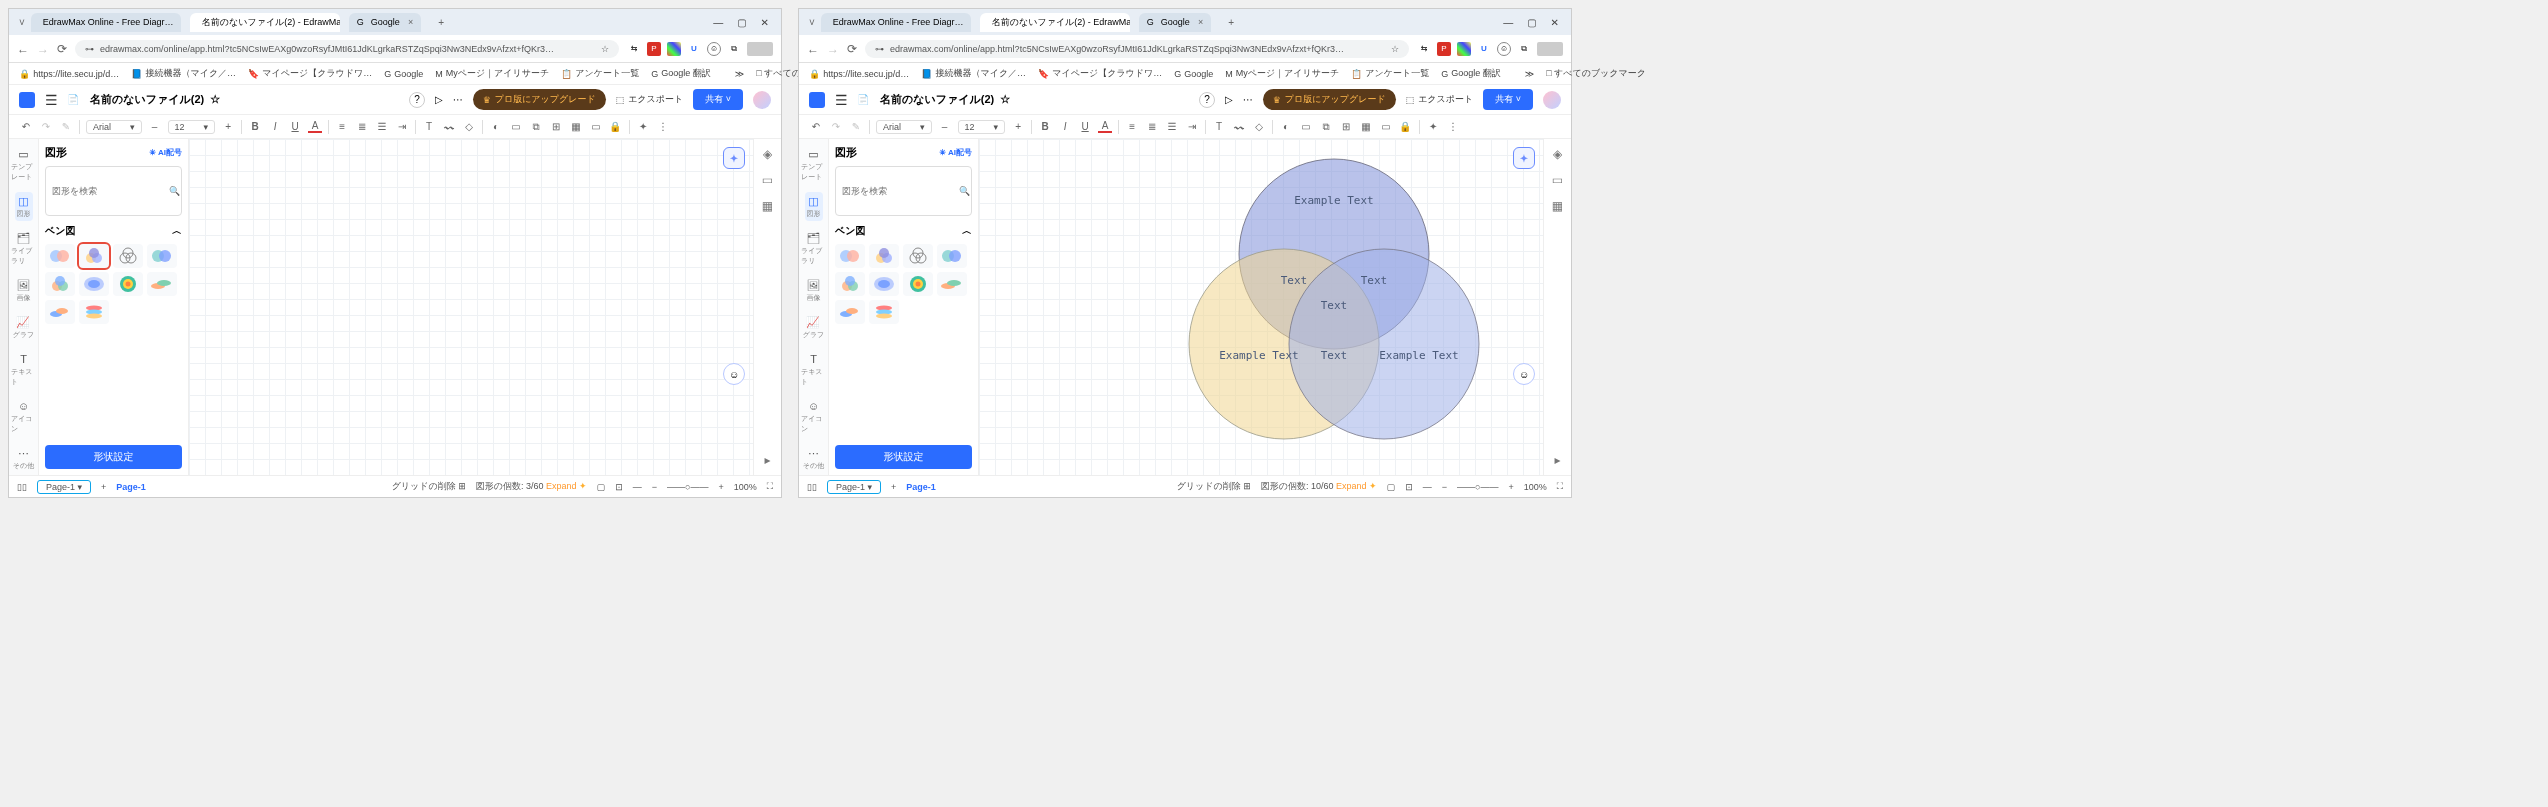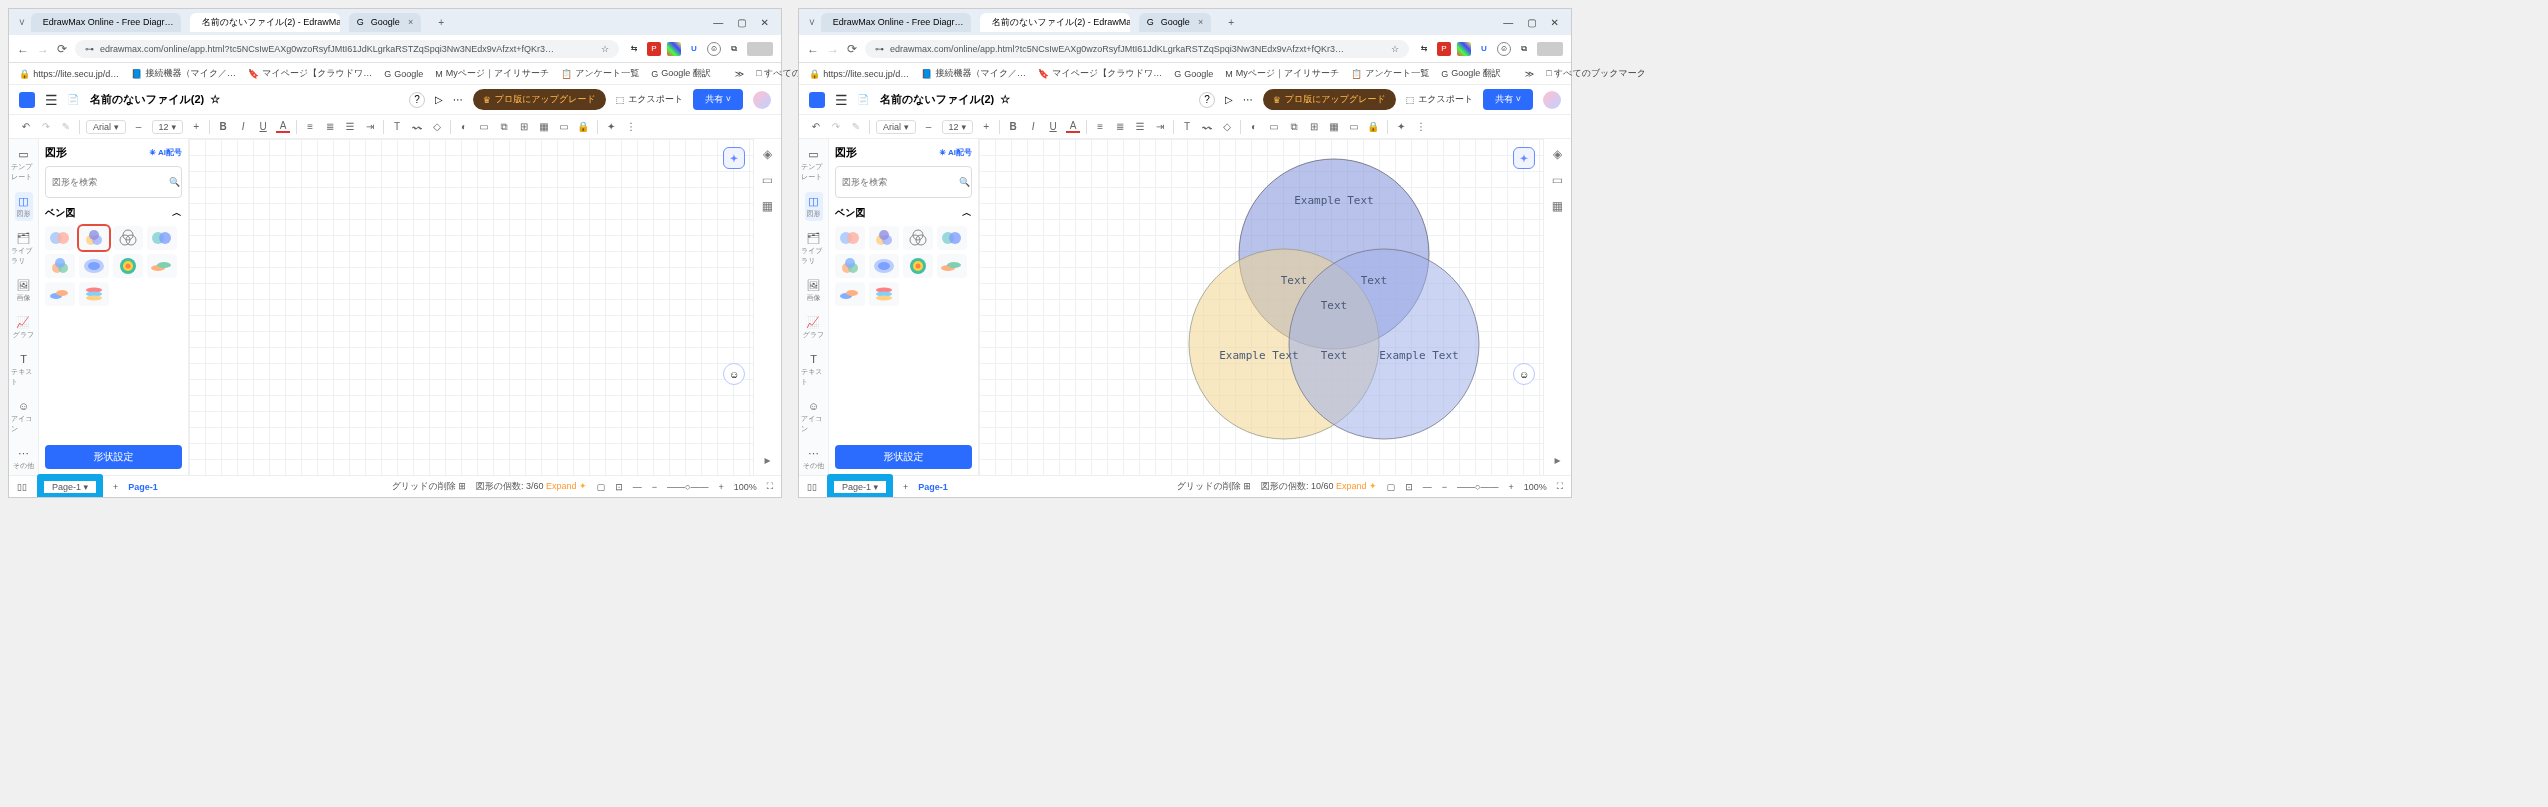--- a/index.html
+++ b/index.html
@@ -24,46 +24,46 @@
 .app-top { height:30px; display:flex; align-items:center; gap:10px; padding:0 10px; border-bottom:1px solid #eee; }
 .app-logo { width:16px; height:16px; background:#2b6cff; border-radius:3px; }
 .ham { font-size:14px; color:#333; }
 .docname { font-size:11px; font-weight:600; display:flex; align-items:center; gap:6px; }
 .topspace { flex:1; }
 .upg { background:#5a3a1a; color:#ffb84d; padding:4px 10px; border-radius:16px; font-size:9px; display:flex; align-items:center; gap:4px; }
 .expbtn { display:flex; align-items:center; gap:4px; font-size:9px; color:#333; }
 .share { background:#2b6cff; color:#fff; padding:4px 12px; border-radius:4px; font-size:9px; }
 .avatar { width:18px; height:18px; border-radius:50%; background:linear-gradient(135deg,#ffc1d0,#c1d0ff); }
 .fmtbar { height:24px; display:flex; align-items:center; gap:6px; padding:0 10px; border-bottom:1px solid #eee; color:#555; font-size:10px; }
-.fmtbar .sel { border:1px solid #ddd; border-radius:3px; padding:1px 6px; font-size:9px; display:flex; align-items:center; gap:3px; }
+.fmtbar .sel { border:1px solid #ddd; border-radius:3px; padding:1px 6px; font-size:9px; display:flex; align-items:center; gap:19px; }
 .fmtbar .ic { width:14px; text-align:center; color:#666; }
 .fmtbar .sep { width:1px; height:14px; background:#ddd; }
 .body { flex:1; display:flex; overflow:hidden; }
 .leftrail { width:30px; background:#fafbfc; border-right:1px solid #eee; display:flex; flex-direction:column; align-items:center; gap:8px; padding-top:6px; font-size:7px; color:#888; }
 .leftrail .ritem { display:flex; flex-direction:column; align-items:center; gap:1px; cursor:pointer; padding:2px; }
 .leftrail .ritem.on { background:#e6f0ff; border-radius:4px; }
 .leftrail .ricon { width:14px; height:14px; display:flex; align-items:center; justify-content:center; font-size:11px; color:#555; }
 .panel { width:150px; border-right:1px solid #eee; display:flex; flex-direction:column; padding:6px; gap:6px; }
 .panel-head { display:flex; justify-content:space-between; align-items:center; font-size:11px; font-weight:600; }
 .ai-lnk { color:#2b6cff; font-size:8px; display:flex; align-items:center; gap:2px; }
-.search { display:flex; align-items:center; border:1px solid #ddd; border-radius:4px; padding:10px 6px; font-size:9px; color:#888; }
+.search { display:flex; align-items:center; border:1px solid #ddd; border-radius:4px; padding:19px 6px; font-size:9px; color:#888; }
 .search input { border:none; outline:none; flex:1; font-size:9px; }
 .cat { font-size:10px; font-weight:600; display:flex; justify-content:space-between; align-items:center; margin-top:2px; }
 .shapes { display:flex; flex-wrap:wrap; gap:4px; }
 .shape { width:30px; height:24px; border-radius:4px; display:flex; align-items:center; justify-content:center; background:#f7f9fb; }
 .shape.sel { outline:2px solid #e74c3c; }
 .shape svg { width:24px; height:20px; }
 .panel .btn { margin-top:auto; background:#2b6cff; color:#fff; text-align:center; padding:5px; border-radius:4px; font-size:10px; }
 .canvas { flex:1; position:relative; background:#fff; background-image:linear-gradient(#eef1f4 1px,transparent 1px),linear-gradient(90deg,#eef1f4 1px,transparent 1px); background-size:16px 16px; overflow:hidden; }
 .fab { position:absolute; top:8px; right:8px; width:22px; height:22px; border:1.5px solid #6b8cff; border-radius:6px; display:flex; align-items:center; justify-content:center; color:#6b8cff; font-weight:bold; background:#f0f4ff; }
 .rightrail { width:28px; border-left:1px solid #eee; display:flex; flex-direction:column; align-items:center; gap:12px; padding-top:8px; color:#777; font-size:12px; }
 .rbubble { position:absolute; right:4px; bottom:60px; width:22px; height:22px; border-radius:50%; border:1px solid #b8c8ff; display:flex; align-items:center; justify-content:center; font-size:10px; background:#fff; }
 .statusbar { height:22px; border-top:1px solid #eee; display:flex; align-items:center; gap:10px; padding:0 8px; font-size:9px; color:#555; }
 .statusbar .spacer { flex:1; }
-.pagetab { border:7px solid #0ea5e9; padding:1px 8px; border-radius:3px; }
+.pagetab { border:1px solid #0ea5e9; padding:1px 8px; border-radius:3px; }
 .pageactive { color:#2b6cff; font-weight:600; }
 .orange { color:#ff9a2e; }
 .venn { position:absolute; left:180px; top:10px; }
 .venn svg { width:350px; height:320px; }
 .venn text { font-family:monospace; font-size:11px; fill:#4a5a7a; }
 .ext-ic.red{background:#d93025;color:#fff}.ext-ic.pal{background:linear-gradient(45deg,#f44,#4f4,#44f,#ff4)}.ext-ic.u{color:#2b6cff;font-weight:bold}.ext-ic.face{border:1px solid #888;border-radius:50%}.ext-ic.gray{background:#ccc}
 </style>
 </head>
 <body>
 

